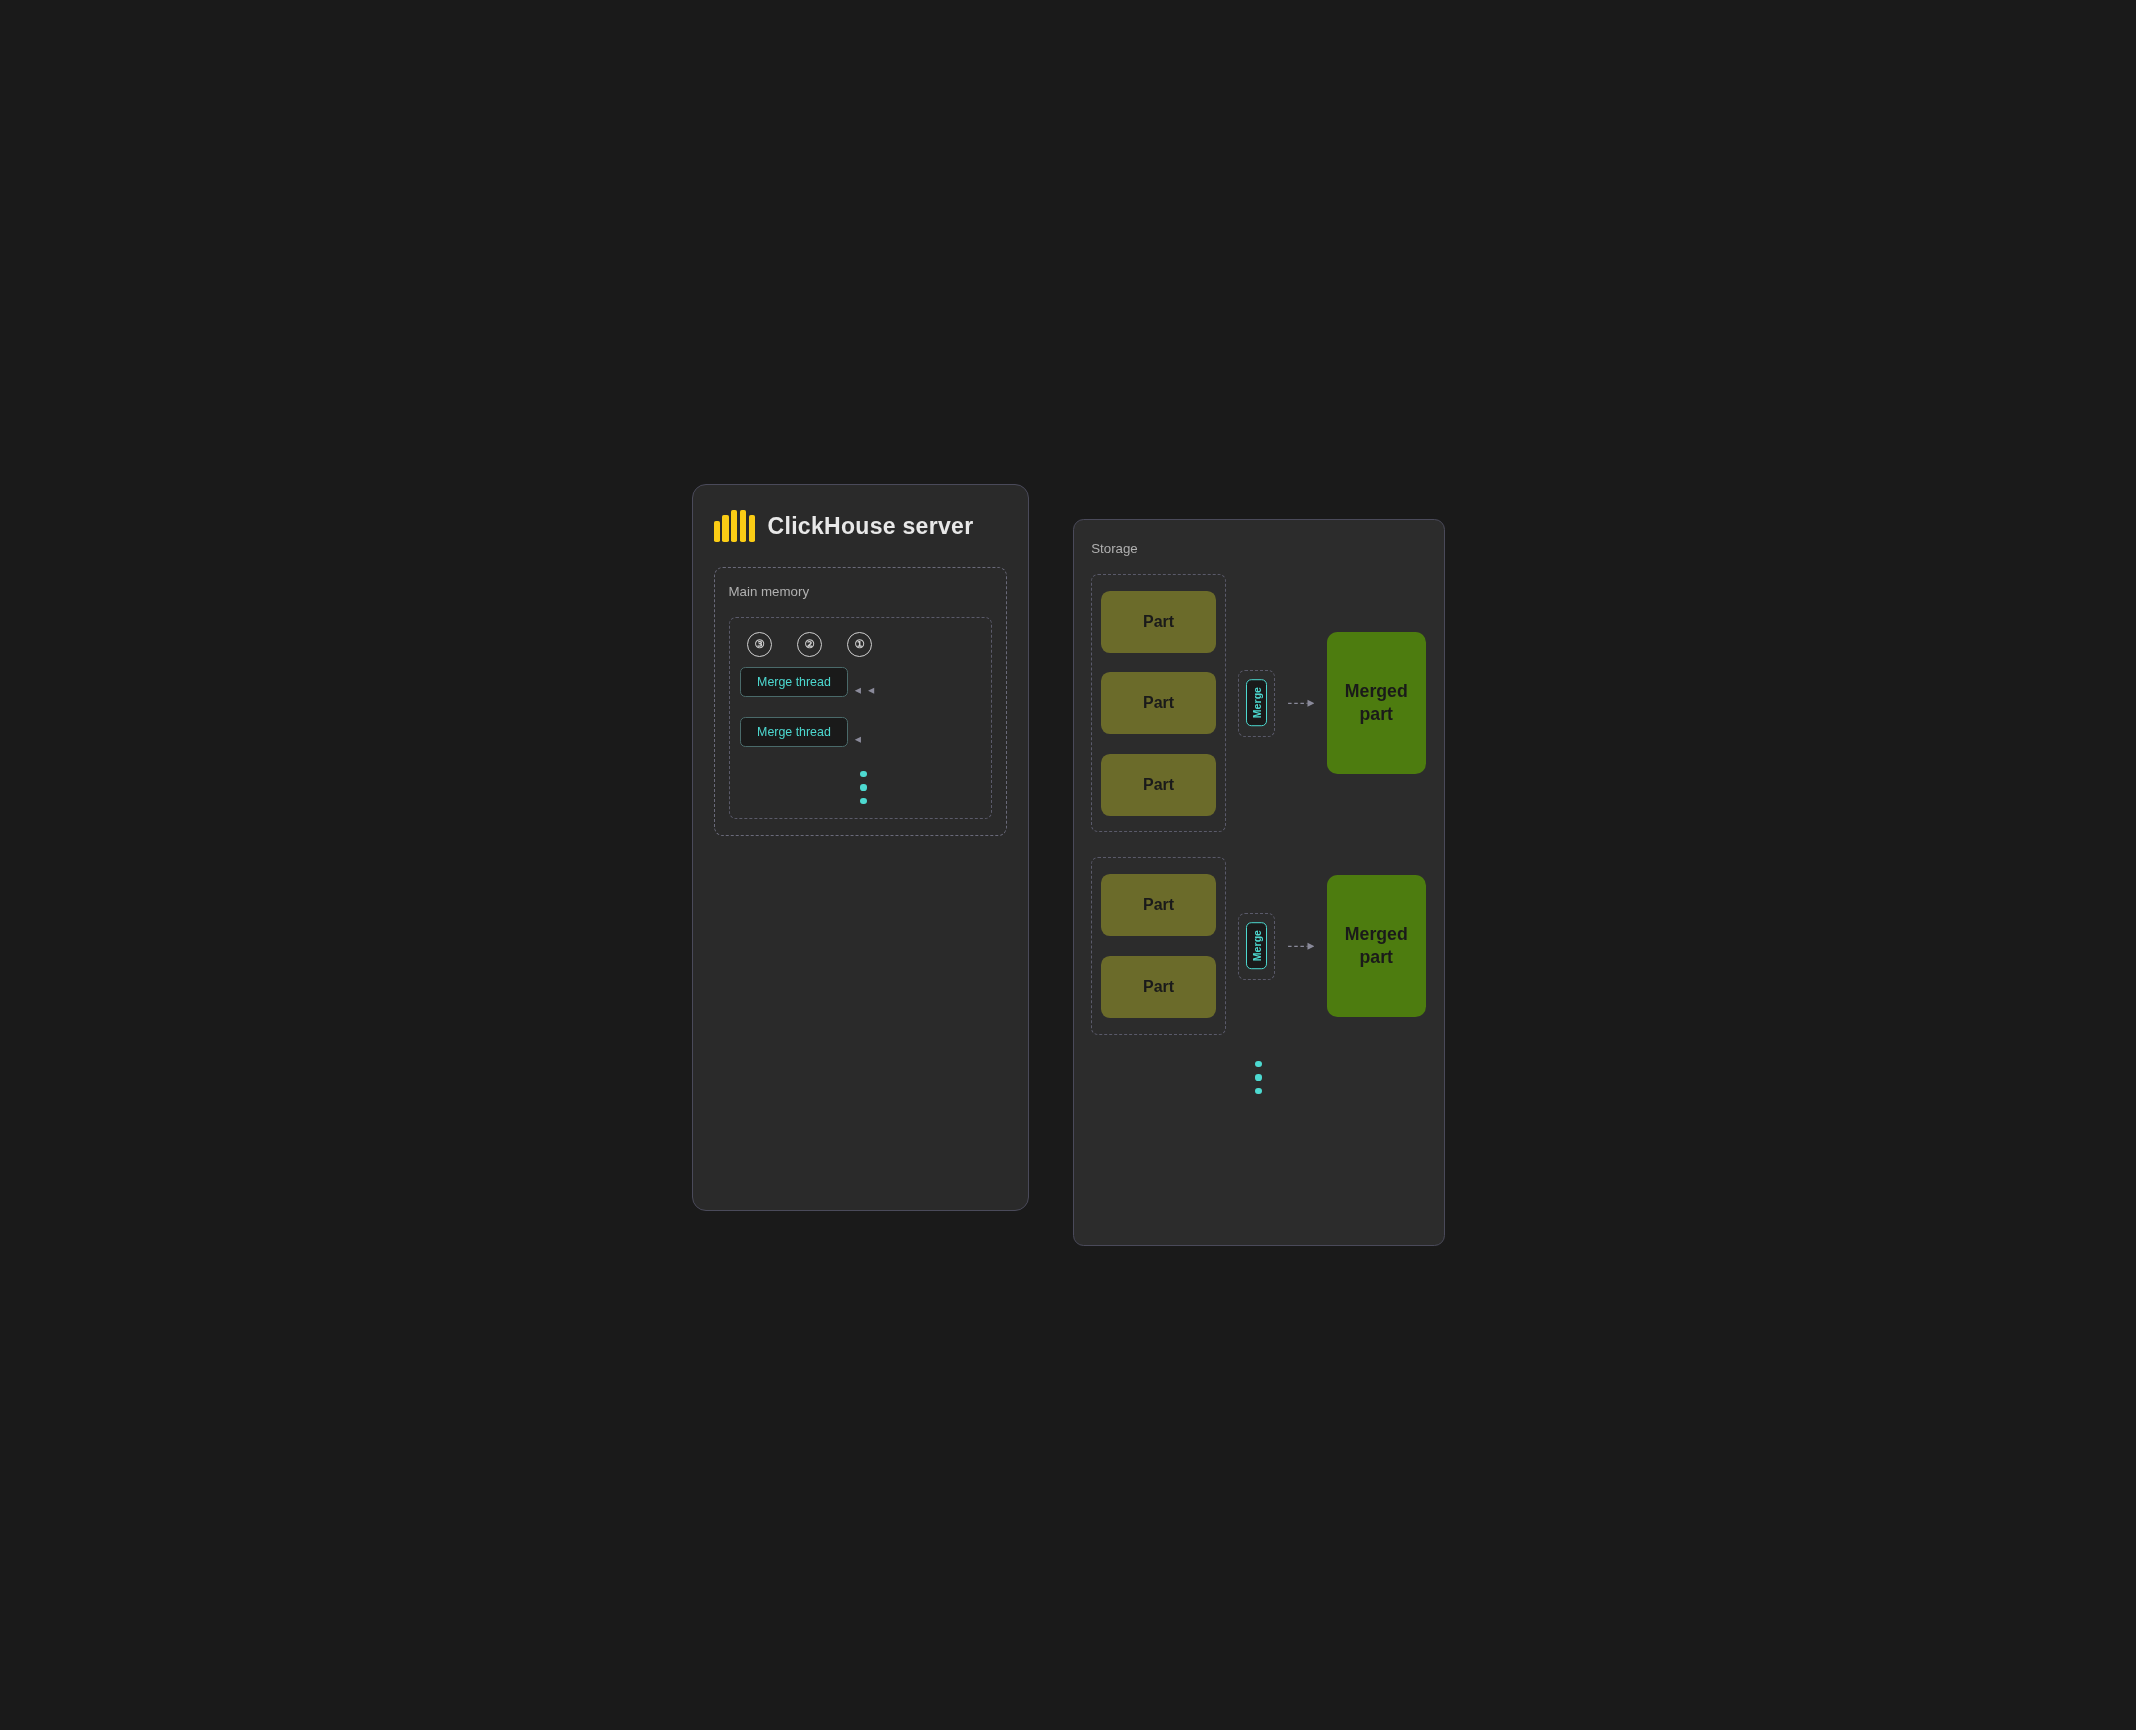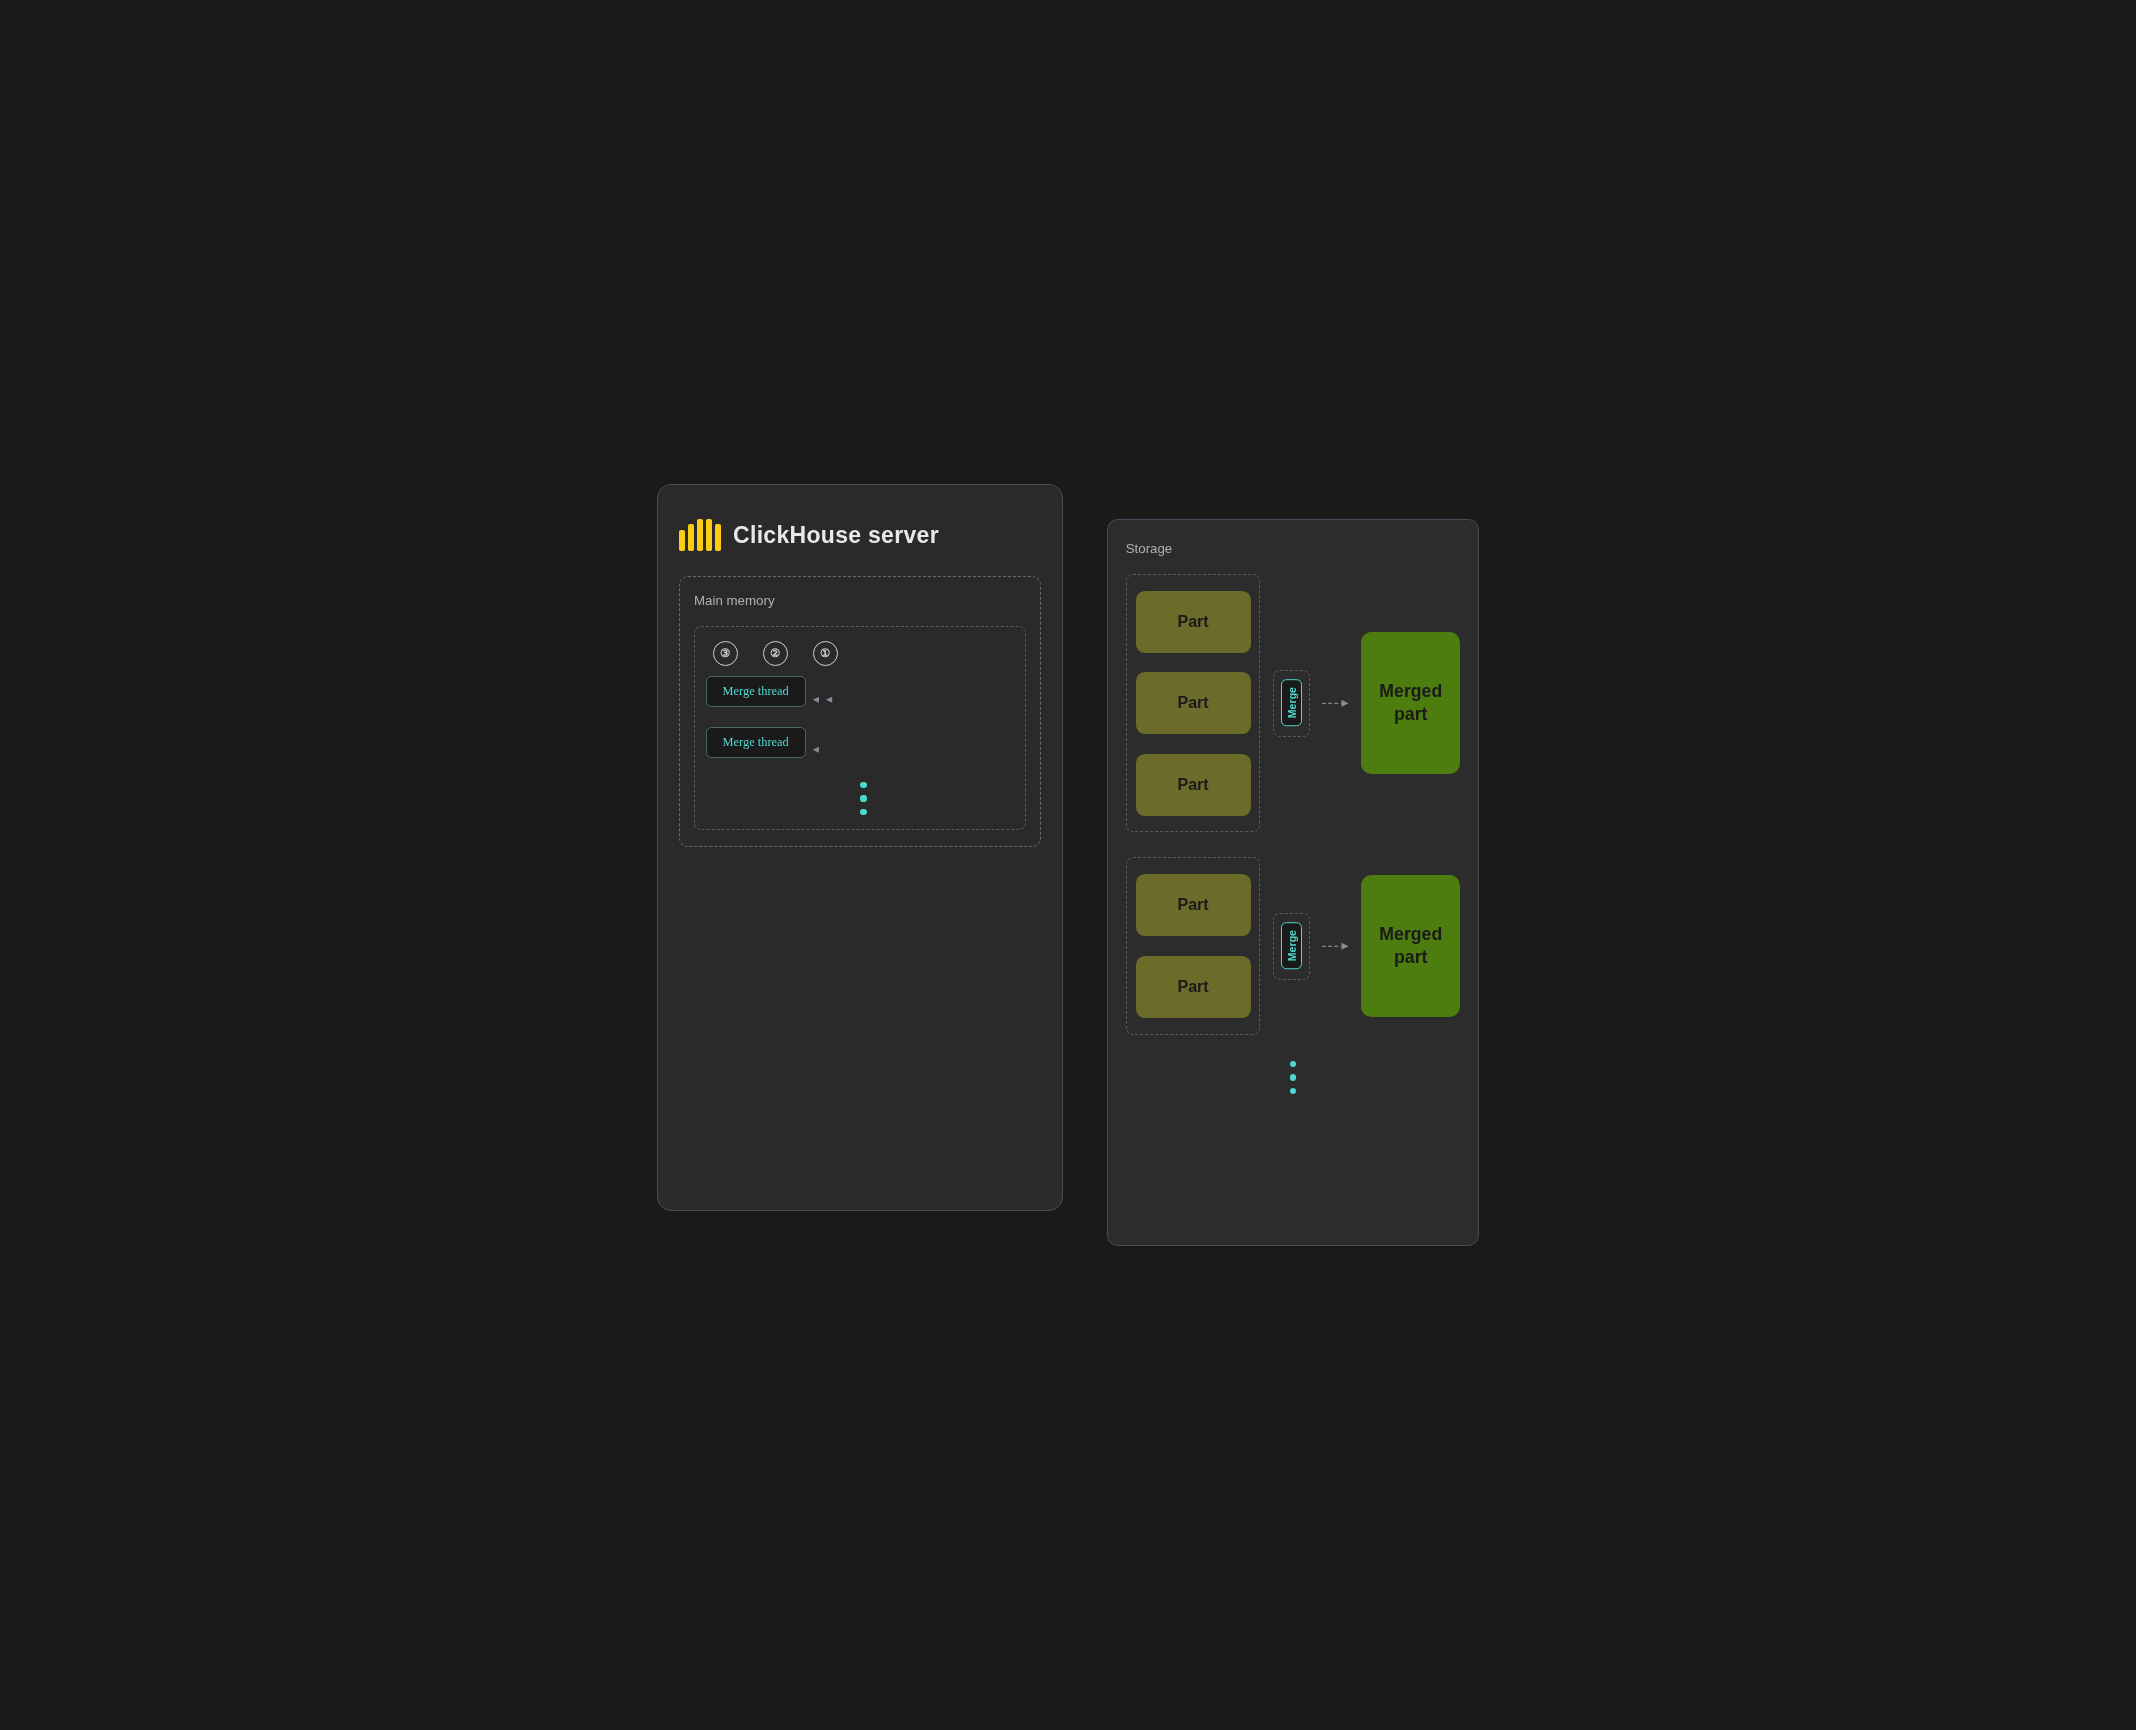--- a/index.html
+++ b/index.html
@@ -12,22 +12,22 @@
       min-height: 100vh;
       font-family: 'Segoe UI', Arial, sans-serif;
       padding: 35px;
     }
 
     
     .server-panel {
       background-color: #2a2a2a;
       border: 1.8px solid #4a4a5a;
       border-radius: 14px;
-      padding: 34px 21px;
-      width: 406px;
+      padding: 25px 21px;
+      width: 337px;
       min-height: 727px;
       position: relative;
     }
 
     .server-header {
       display: flex;
       align-items: center;
       gap: 12.4px;
       margin-bottom: 25px;
     }
@@ -212,21 +212,20 @@
       gap: 0;
       position: relative;
     }
 
     
     .thread-row {
       display: flex;
       align-items: center;
       gap: 7px;
       margin-bottom: 5.3px;
-      font-family: Liberation Serif, serif;
     }
 
     .arrow-char {
       color: #8a8a9a;
       font-size: 12.4px;
     }
   </style>
 </head>
 <body>
 

